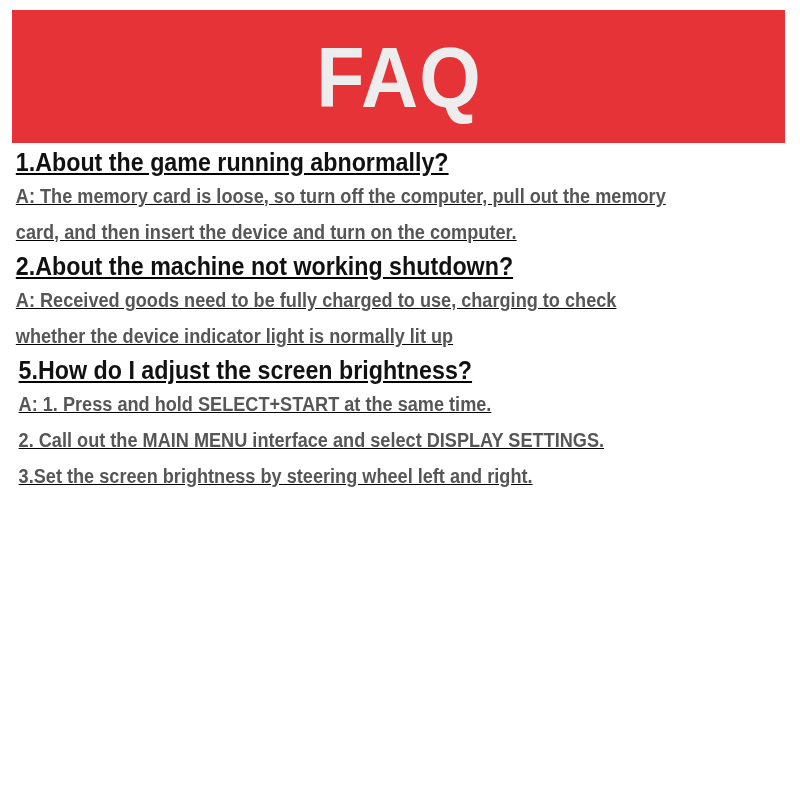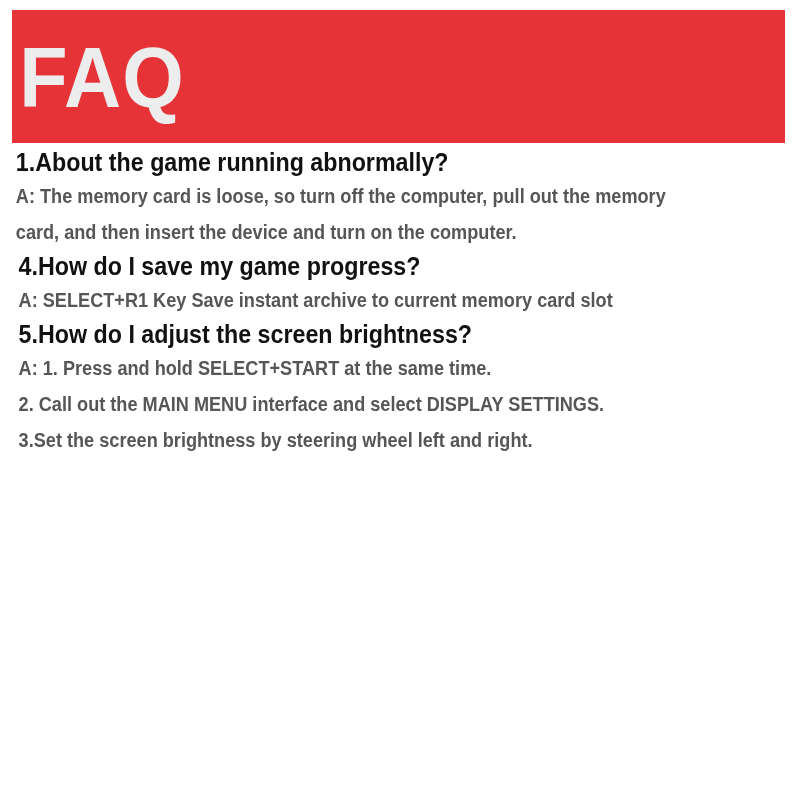--- a/index.html
+++ b/index.html
@@ -24,40 +24,41 @@
   
   .banner {
     position: absolute;
     left: 12px;
     top: 10px;
     width: 773px;
     height: 133px;
     background: #e63338;
     display: flex;
     align-items: center;
-    justify-content: flex-start;
+    justify-content: center;
   }
   .banner-title {
     color: #ededed;
     font-family: "Liberation Sans", "DejaVu Sans", sans-serif;
     font-weight: bold;
     font-size: 86px;
     line-height: 1;
     letter-spacing: 1px;
     transform: scaleX(0.92);
     transform-origin: center center;
     white-space: nowrap;
   }
 
   
   .faq-body {
     position: absolute;
     left: 0;
     top: 146px;
     width: 800px;
+    text-decoration: underline;
   }
 
   .faq-item {
     padding: 0;
     margin: 0;
   }
 
   .q {
     color: #111111;
     font-weight: bold;
@@ -99,26 +100,27 @@
   </div>
 
   <div class="faq-body">
 
     <div class="faq-item">
       <div class="q">1.About the game running abnormally?</div>
       <div class="a-line">A: The memory card is loose, so turn off the computer, pull out the memory</div>
       <div class="a-line">card, and then insert the device and turn on the computer.</div>
     </div>
 
+    <div class="faq-item">
+      <div class="q">2.About the machine not working shutdown?</div>
+      <div class="a-line">A: Received goods need to be fully charged to use, charging to check</div>
+      <div class="a-line">whether the device indicator light is normally lit up</div>
+    </div>
 
 
-    <div class="faq-item indented">
-      <div class="q">4.How do I save my game progress?</div>
-      <div class="a-line">A: SELECT+R1 Key Save instant archive to current memory card slot</div>
-    </div>
 
     <div class="faq-item indented">
       <div class="q">5.How do I adjust the screen brightness?</div>
       <div class="a-line">A: 1. Press and hold SELECT+START at the same time.</div>
       <div class="a-line substep">2. Call out the MAIN MENU interface and select DISPLAY SETTINGS.</div>
       <div class="a-line substep">3.Set the screen brightness by steering wheel left and right.</div>
     </div>
 
   </div>
 </div>

